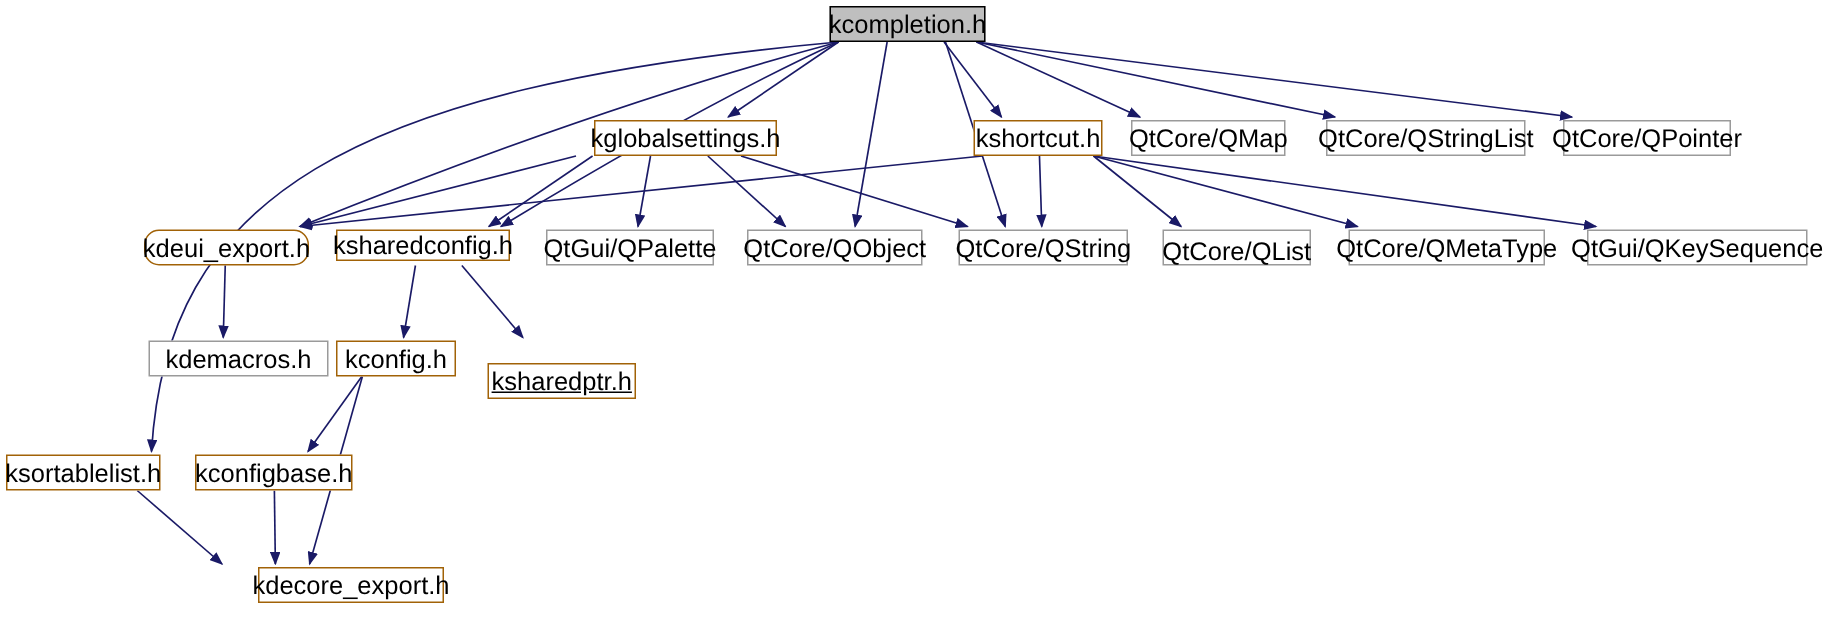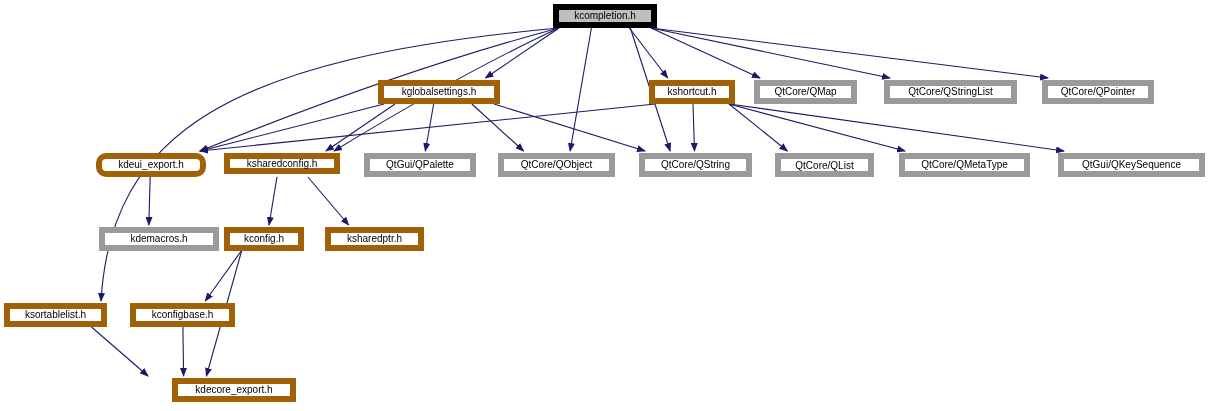--- a/index.html
+++ b/index.html
@@ -18,24 +18,24 @@
   #edges {
     position: absolute;
     left: 0;
     top: 0;
     width: 1215px;
     height: 411px;
   }
   .node {
     position: absolute;
     box-sizing: border-box;
-    border: 6px solid #a16207;
+    border: 1px solid #a16207;
     background: #ffffff;
     color: #000000;
-    font-size: 10px;
+    font-size: 17px;
     line-height: 1;
     display: flex;
     align-items: center;
     justify-content: center;
     white-space: nowrap;
     z-index: 2;
   }
   .node.root {
     background: #bfbfbf;
     border-color: #000000;
@@ -85,21 +85,21 @@
         <line x1="241.18" y1="251" x2="205.32" y2="301" marker-end="url(#arrow)"></line>
         <line x1="241.6" y1="251" x2="206.4" y2="376" marker-end="url(#arrow)"></line>
         <line x1="182.92" y1="327" x2="183.58" y2="376" marker-end="url(#arrow)"></line>
         <line x1="91.48" y1="327" x2="148.01999999999998" y2="376" marker-end="url(#arrow)"></line>
       </g>
   </svg>
   <div id="node-layer">
       <div class="node root" style="left: 553px; top: 4px; width: 104px; height: 24px;">
         <span>kcompletion.h</span>
       </div>
-      <div class="node" style="left: 378px; top: 80px; width: 122px; height: 24px; align-items: center;">
+      <div class="node" style="left: 396px; top: 80px; width: 122px; height: 24px; align-items: center;">
         <span>kglobalsettings.h</span>
       </div>
       <div class="node" style="left: 649px; top: 80px; width: 86px; height: 24px;">
         <span>kshortcut.h</span>
       </div>
       <div class="node ext" style="left: 754px; top: 80px; width: 103px; height: 24px;">
         <span>QtCore/QMap</span>
       </div>
       <div class="node ext" style="left: 884px; top: 80px; width: 133px; height: 24px;">
         <span>QtCore/QStringList</span>
@@ -130,21 +130,21 @@
       </div>
       <div class="node ext" style="left: 1058px; top: 153px; width: 147px; height: 24px;">
         <span>QtGui/QKeySequence</span>
       </div>
       <div class="node ext" style="left: 99px; top: 227px; width: 120px; height: 24px;">
         <span>kdemacros.h</span>
       </div>
       <div class="node" style="left: 224px; top: 227px; width: 80px; height: 24px;">
         <span>kconfig.h</span>
       </div>
-      <div class="node" style="left: 325px; top: 227px; width: 99px; height: 24px;">
+      <div class="node" style="left: 325px; top: 242px; width: 99px; height: 24px; text-decoration: underline;">
         <span>ksharedptr.h</span>
       </div>
       <div class="node" style="left: 4px; top: 303px; width: 103px; height: 24px;">
         <span>ksortablelist.h</span>
       </div>
       <div class="node" style="left: 130px; top: 303px; width: 105px; height: 24px;">
         <span>kconfigbase.h</span>
       </div>
       <div class="node" style="left: 124px; top: 378px; width: 124px; height: 24px; margin-left: 48px;">
         <span>kdecore_export.h</span>

